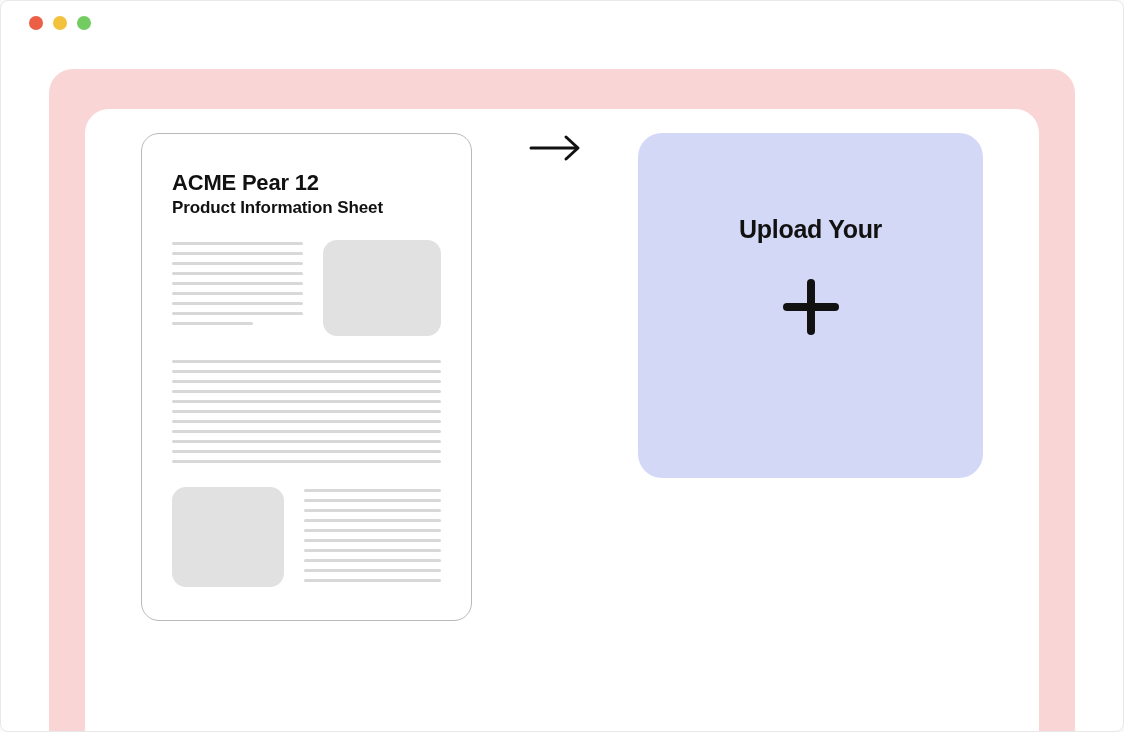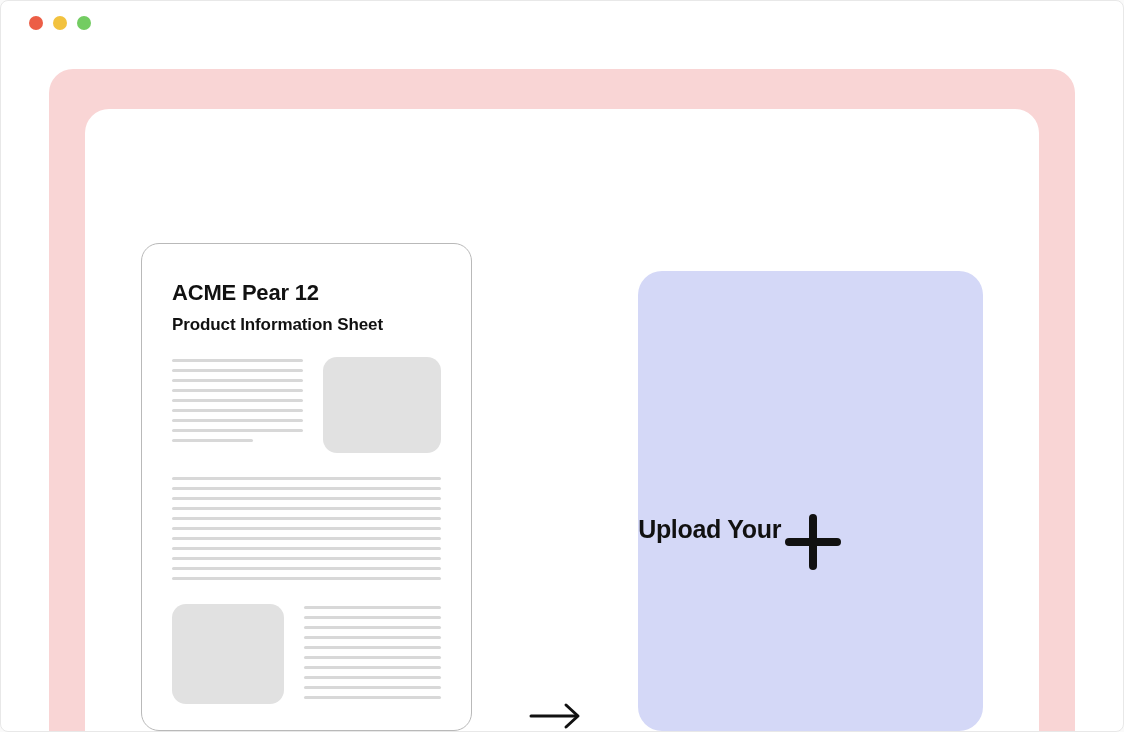--- a/index.html
+++ b/index.html
@@ -63,21 +63,21 @@
       border-radius: 24px 24px 0 0;
     }
     
     .content {
       position: absolute;
       left: 0;
       right: 0;
       top: 0;
       bottom: 0;
       display: flex;
-      align-items: flex-end;
+      align-items: flex-start;
       justify-content: center;
       gap: 56px;
       padding: 24px 56px 0 56px;
     }
     
     .doc-card {
       width: 332px;
       height: 488px;
       border: 1.5px solid #b9b9b9;
       border-radius: 18px;
@@ -88,21 +88,21 @@
       font-size: 22px;
       font-weight: 700;
       color: #111;
       letter-spacing: -0.2px;
     }
     
     .doc-subtitle {
       font-size: 17px;
       font-weight: 700;
       color: #111;
-      margin-top: 9px;
+      margin-top: 2px;
       letter-spacing: -0.1px;
     }
     
     .doc-body {
       margin-top: 22px;
     }
     
     .row-top {
       display: flex;
       gap: 20px;
@@ -156,27 +156,27 @@
     }
     
     .arrow-wrap {
       display: flex;
       align-items: center;
       justify-content: center;
     }
     
     .upload-card {
       width: 346px;
-      height: 460px;
+      height: 345px;
       background: #d4d8f7;
       border-radius: 24px;
       display: flex;
-      flex-direction: row;
+      flex-direction: column;
       align-items: center;
-      padding-top: 56px;
+      padding-top: 80px;
     }
     
     .upload-title {
       font-size: 25px;
       line-height: 1.28;
       font-weight: 700;
       color: #111;
       text-align: center;
       letter-spacing: -0.3px;
     }

